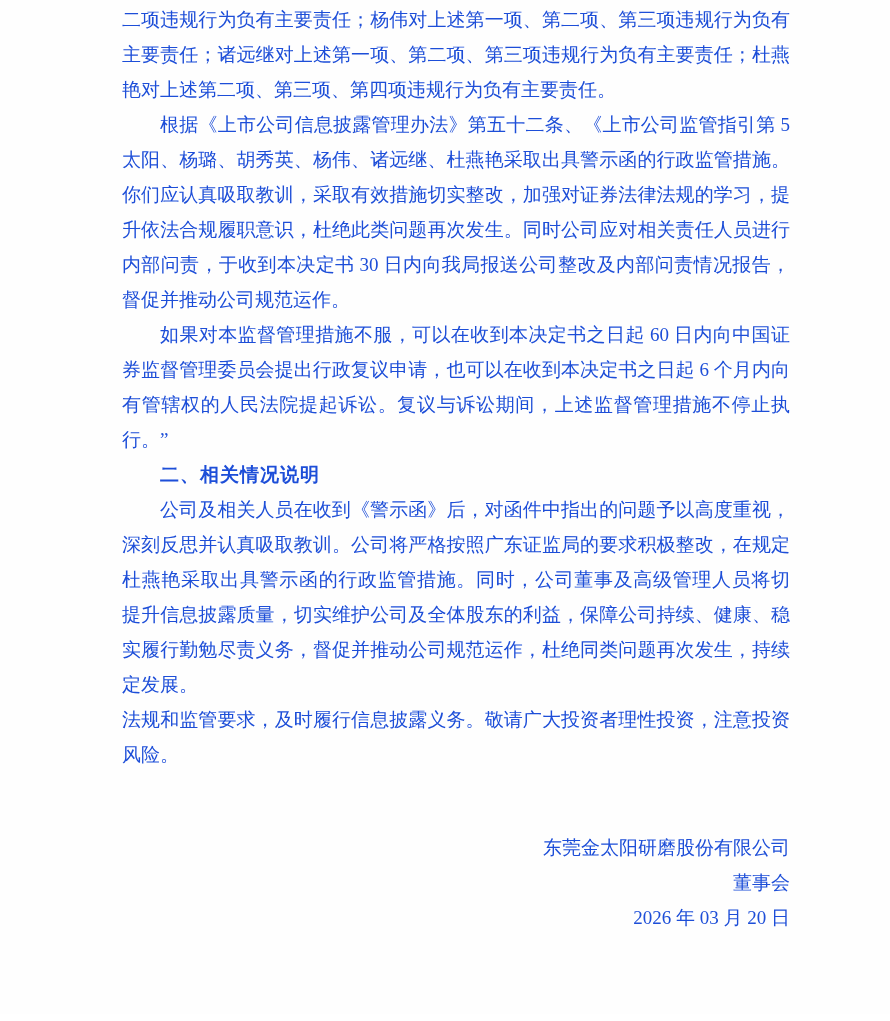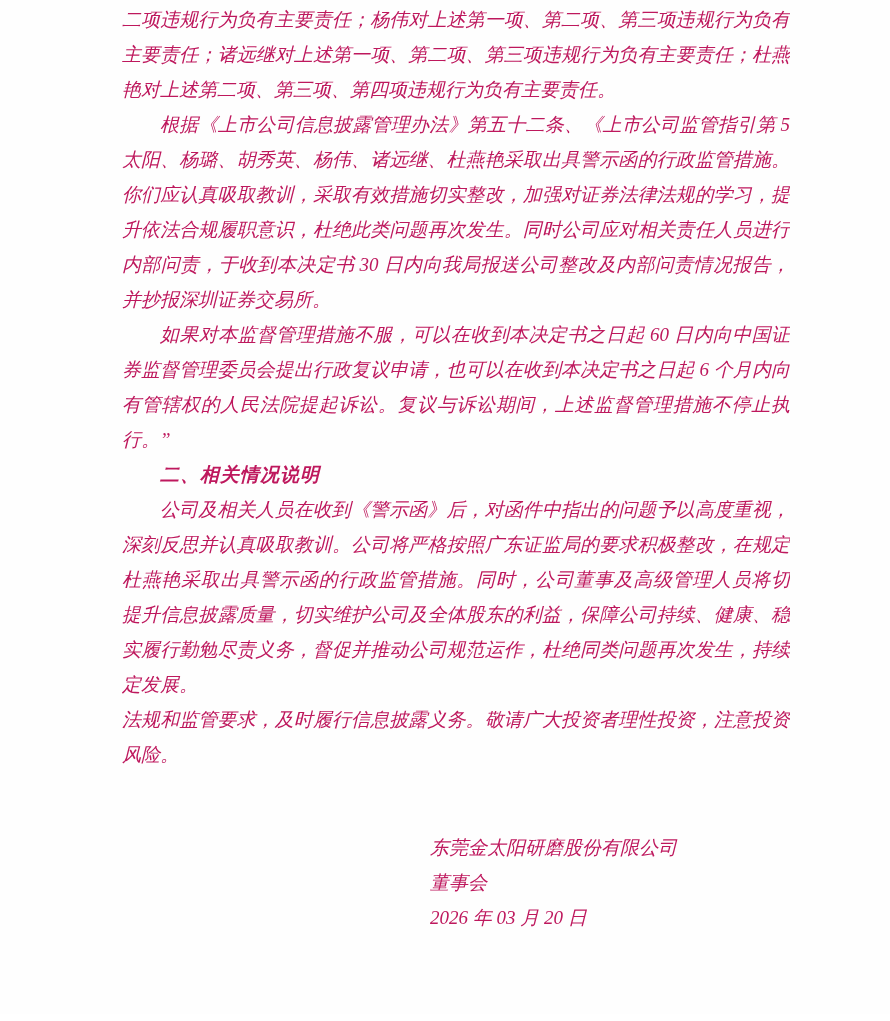--- a/index.html
+++ b/index.html
@@ -6,24 +6,23 @@
     margin: 0;
     padding: 0;
     background: #ffffff;
   }
   .page {
     position: relative;
     width: 890px;
     height: 1014px;
     background: #fefefe;
     overflow: hidden;
-    color: #be185d;
+    color: #1d4ed8;
     font-family: "Liberation Serif", "DejaVu Serif", serif;
     font-size: 19px;
-    font-style: italic;
   }
   .body-text {
     padding: 2px 100px 0 122px;
   }
   .para {
     margin: 0;
     padding: 0;
   }
   .line {
     height: 35px;
@@ -41,21 +40,21 @@
   }
   .para.heading .line {
     font-weight: 700;
     font-family: "Liberation Sans", "DejaVu Sans", sans-serif;
     letter-spacing: 1px;
   }
   .signature {
     margin-top: 58px;
     margin-left: 430px;
     width: 360px;
-    text-align: left;
+    text-align: right;
   }
   .sig-line {
     height: 35px;
     line-height: 35px;
   }
 </style>
 </head>
 <body>
 
 <div class="page">
@@ -64,21 +63,21 @@
         <div class="line">二项违规行为负有主要责任；杨伟对上述第一项、第二项、第三项违规行为负有</div>
         <div class="line">主要责任；诸远继对上述第一项、第二项、第三项违规行为负有主要责任；杜燕</div>
         <div class="line last">艳对上述第二项、第三项、第四项违规行为负有主要责任。</div>
       </div>
       <div class="para body">
         <div class="line indent">根据《上市公司信息披露管理办法》第五十二条、《上市公司监管指引第 5</div>
         <div class="line">太阳、杨璐、胡秀英、杨伟、诸远继、杜燕艳采取出具警示函的行政监管措施。</div>
         <div class="line">你们应认真吸取教训，采取有效措施切实整改，加强对证券法律法规的学习，提</div>
         <div class="line">升依法合规履职意识，杜绝此类问题再次发生。同时公司应对相关责任人员进行</div>
         <div class="line">内部问责，于收到本决定书 30 日内向我局报送公司整改及内部问责情况报告，</div>
-        <div class="line last">并抄报深圳证券交易所。</div>
+        <div class="line last">督促并推动公司规范运作。</div>
       </div>
       <div class="para body">
         <div class="line indent">如果对本监督管理措施不服，可以在收到本决定书之日起 60 日内向中国证</div>
         <div class="line">券监督管理委员会提出行政复议申请，也可以在收到本决定书之日起 6 个月内向</div>
         <div class="line">有管辖权的人民法院提起诉讼。复议与诉讼期间，上述监督管理措施不停止执</div>
         <div class="line last">行。”</div>
       </div>
       <div class="para heading">
         <div class="line indent last">二、相关情况说明</div>
       </div>

